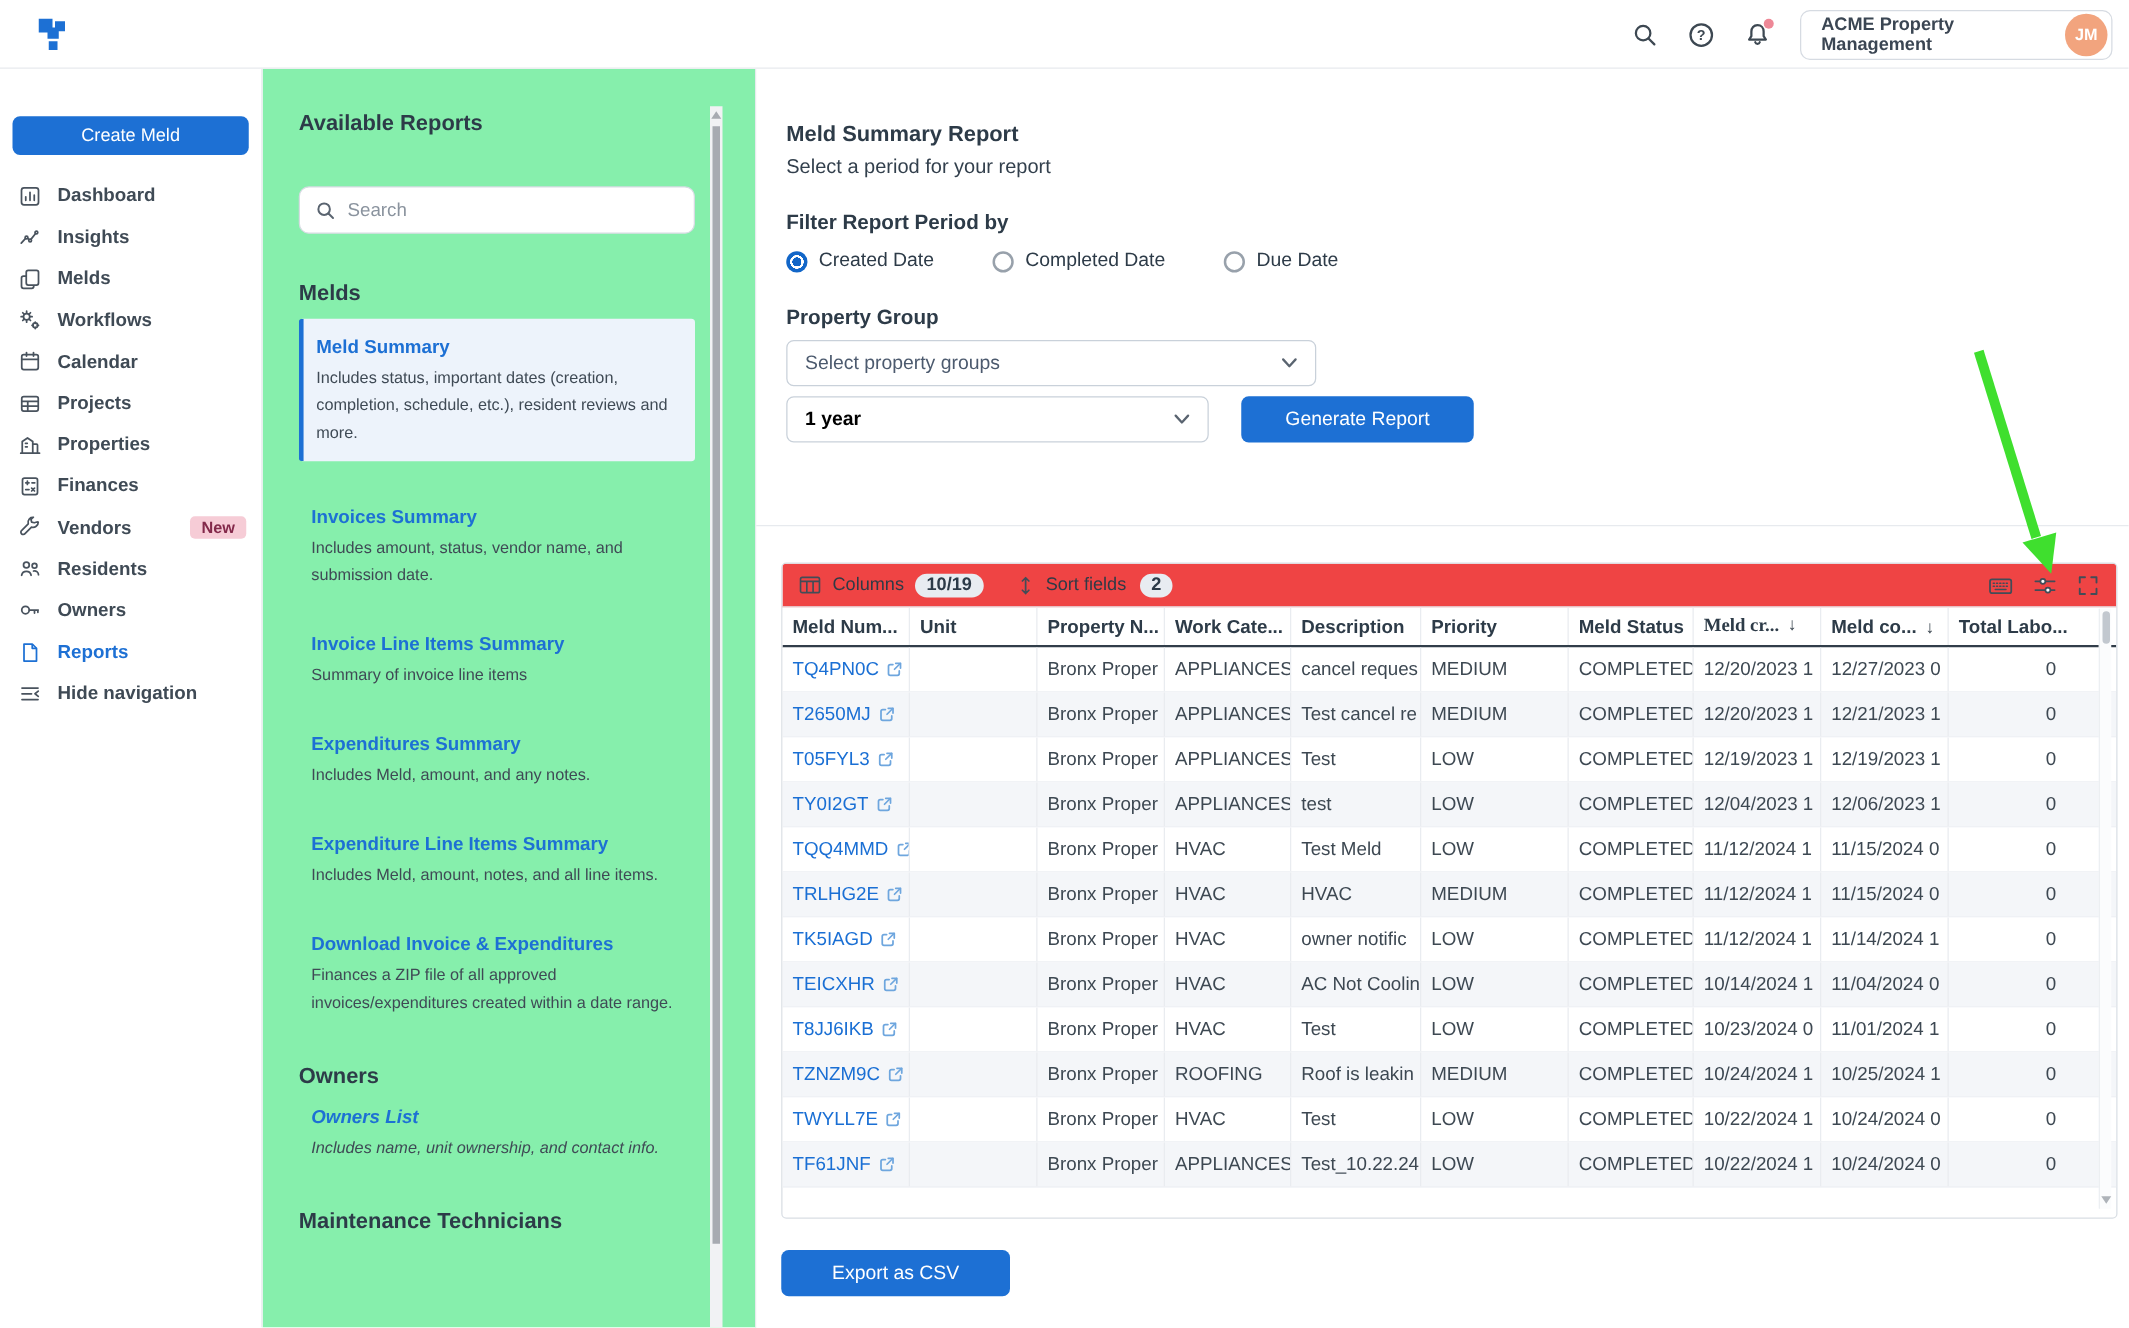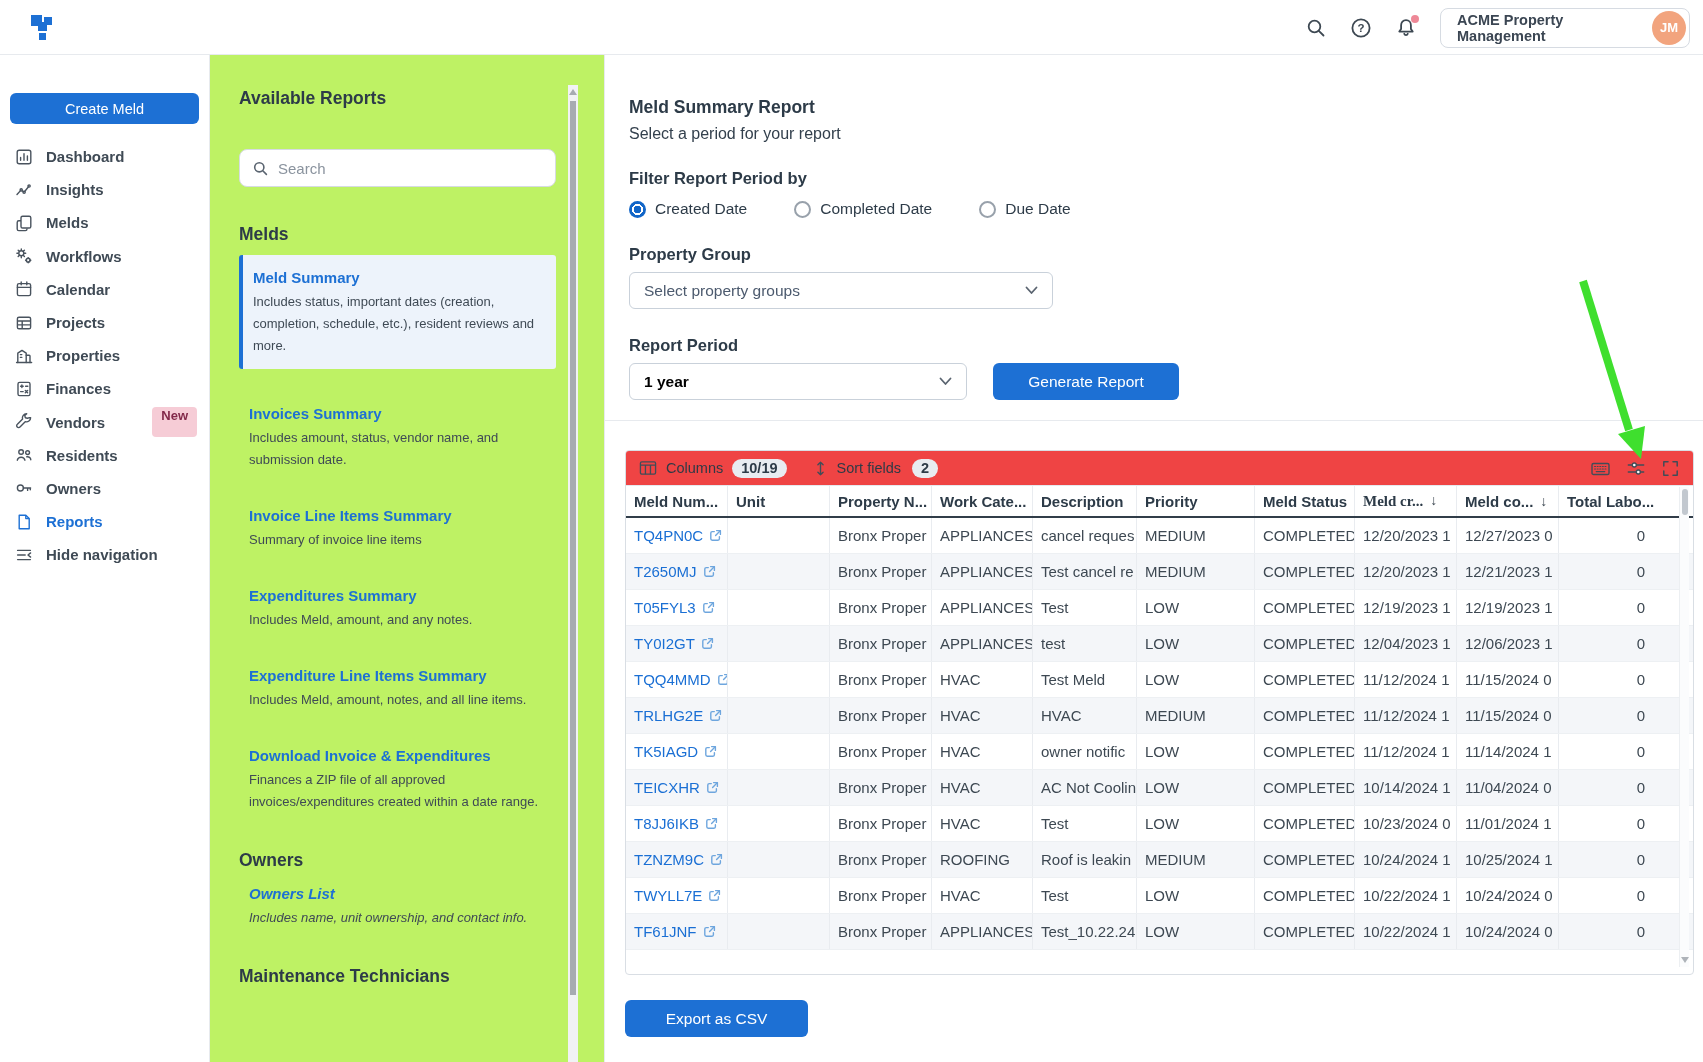--- a/index.html
+++ b/index.html
@@ -18,24 +18,24 @@
   .org-name { font-size:14.5px; font-weight:600; color:#3b4653; flex:1; }
   .avatar { width:34px; height:34px; border-radius:50%; background:#f2a47e; color:#fff; font-size:13px; font-weight:bold; display:flex; align-items:center; justify-content:center; }
 
   
   .sidebar { position:absolute; left:0; top:55px; width:210px; height:1007px; background:#fff; border-right:1px solid #e7eaee; z-index:5; }
   .create-btn { position:absolute; left:10px; top:38px; width:189px; height:31px; background:#1d70d4; border:none; border-radius:6px; color:#fff; font-size:14.5px; font-family:inherit; cursor:pointer; }
   .nav { position:absolute; left:0; top:85px; width:100%; }
   .nav-item { display:flex; align-items:center; gap:13px; height:33.2px; padding-left:15px; font-size:15px; font-weight:600; color:#3f4a55; cursor:pointer; }
   .nav-item .ico { color:#49535e; }
   .nav-item.active, .nav-item.active .ico { color:#1d70d4; }
-  .badge-new { margin-left:auto; margin-right:12px; background:#f6ccd6; color:#83294a; font-size:13px; font-weight:600; padding:1px 9px 14px; border-radius:4px; }
+  .badge-new { margin-left:auto; margin-right:12px; background:#f6ccd6; color:#83294a; font-size:13px; font-weight:600; padding:1px 9px 2px; border-radius:4px; }
 
   
-  .rpanel { position:absolute; left:210px; top:55px; width:395px; height:1007px; background:#bef264; border-right:1px solid #e7eaee; padding:33px 48px 0 29px; overflow:hidden; }
+  .rpanel { position:absolute; left:210px; top:55px; width:395px; height:1007px; background:#86efac; border-right:1px solid #e7eaee; padding:33px 48px 0 29px; overflow:hidden; }
   .rp-title { font-size:17.5px; font-weight:bold; color:#2d3b48; }
   .search-box { margin-top:40px; height:38px; border:1px solid #d6dbe2; border-radius:8px; display:flex; align-items:center; padding:0 12px; gap:9px; background:#fff; }
   .search-box input { border:none; outline:none; flex:1; font-size:15px; font-family:inherit; color:#3d4852; background:transparent; }
   .search-box input::placeholder { color:#8a939e; }
   .rp-section-h { margin-top:37px; font-size:17.5px; font-weight:bold; color:#2d3b48; }
   .report-card { margin-top:10px; background:#edf3fb; border-left:4px solid #1d70d4; border-radius:3px; padding:14px 12px 12px 10px; cursor:pointer; }
   .report-item { margin-top:36px; padding-left:10px; cursor:pointer; }
   .ri-title { font-size:15px; font-weight:600; color:#1d70d4; }
   .ri-desc { margin-top:5px; font-size:13px; line-height:22px; color:#3f4a55; max-width:300px; }
   
@@ -361,21 +361,20 @@
     <div class="g-label">Property Group</div>
     <div class="selectbox w424">
       <span class="sel-ph">Select property groups</span>
       <span class="ico">
         <svg width="13" height="9" viewBox="0 0 13 9" fill="none" stroke="#5a6470" stroke-width="1.8" stroke-linecap="round" stroke-linejoin="round">
             <path d="M1.5 1.5L6.5 7l5-5.5"></path>
           </svg>
       </span>
     </div>
 
-    <div class="g-label">Report Period</div>
     <div class="period-row">
       <div class="selectbox w338">
         <span class="sel-val">1 year</span>
         <span class="ico">
           <svg width="13" height="9" viewBox="0 0 13 9" fill="none" stroke="#5a6470" stroke-width="1.8" stroke-linecap="round" stroke-linejoin="round">
               <path d="M1.5 1.5L6.5 7l5-5.5"></path>
             </svg>
         </span>
       </div>
       <button class="gen-btn">Generate Report</button>

